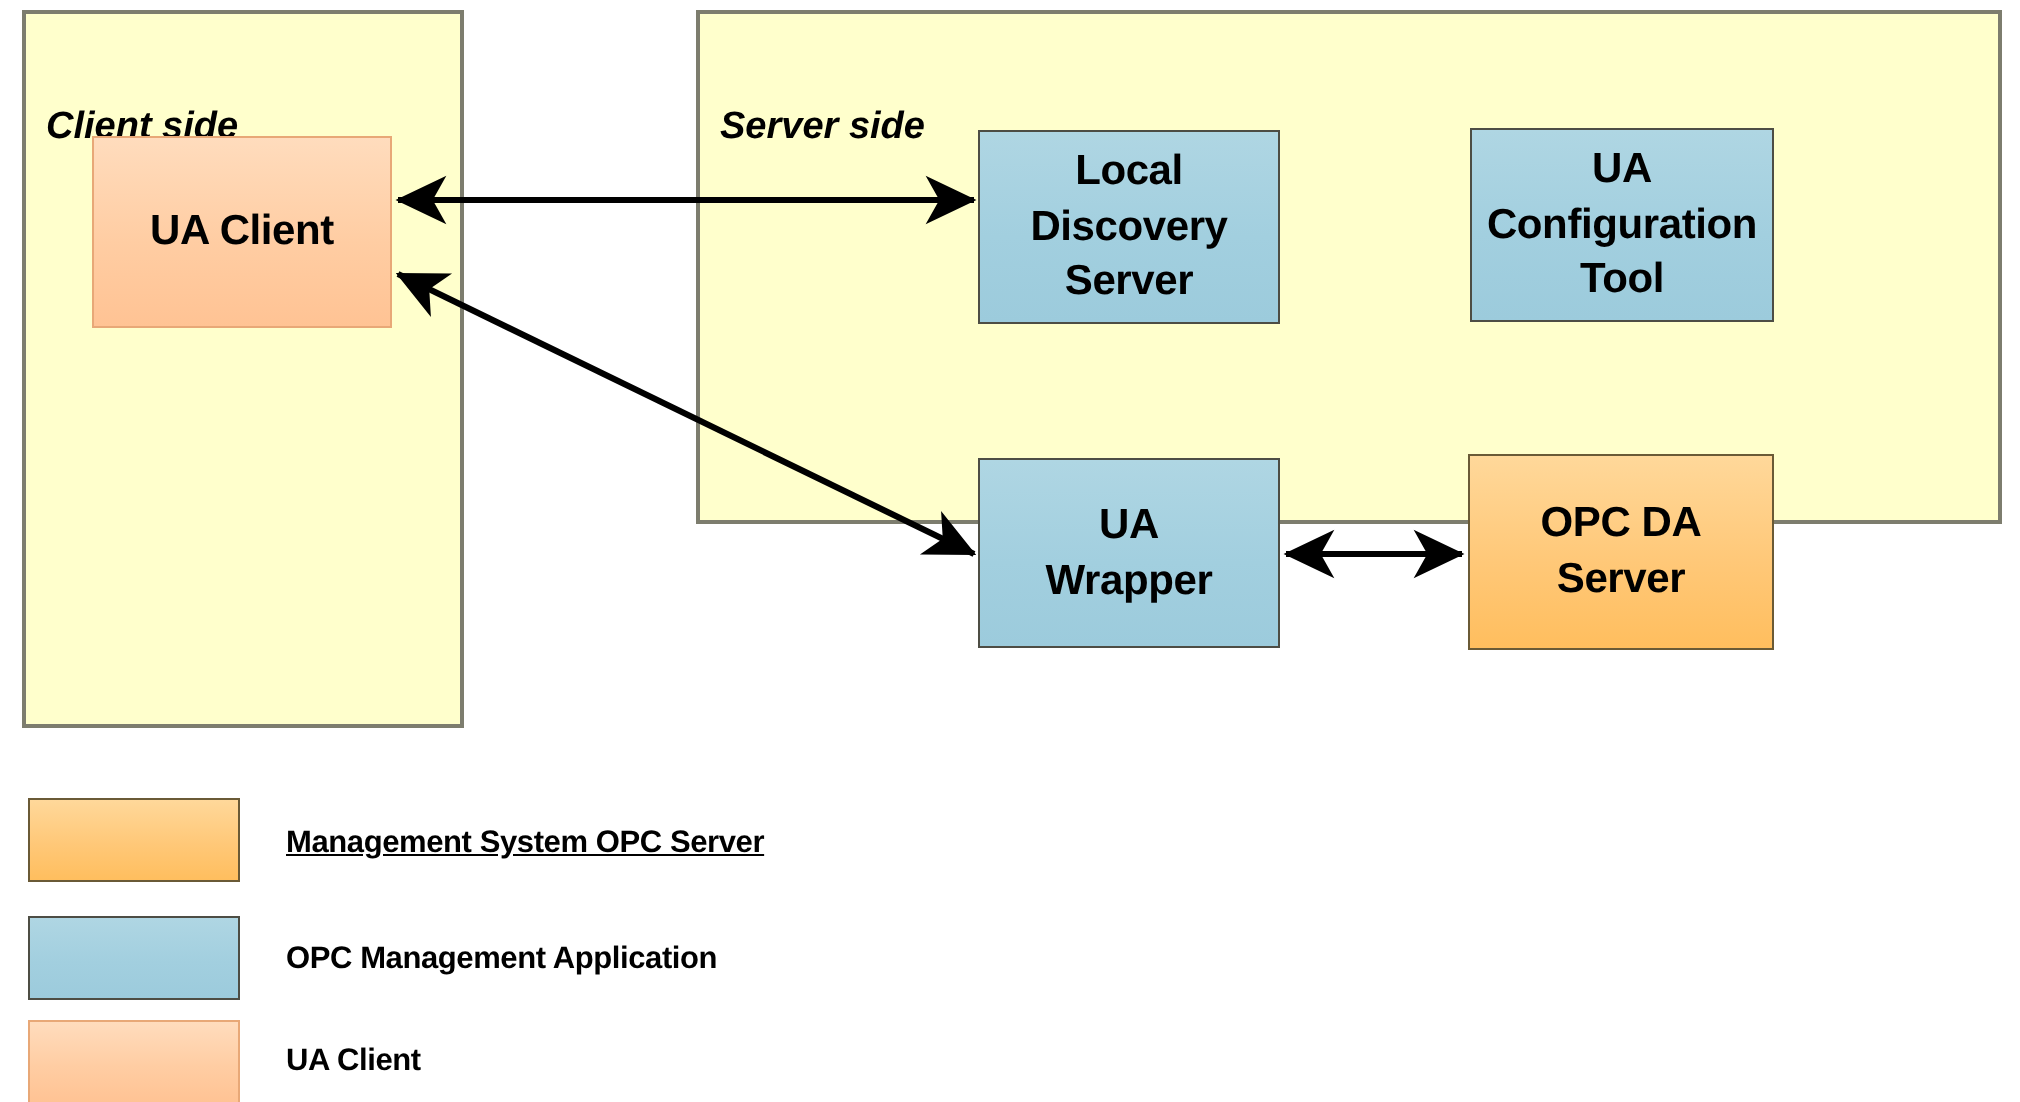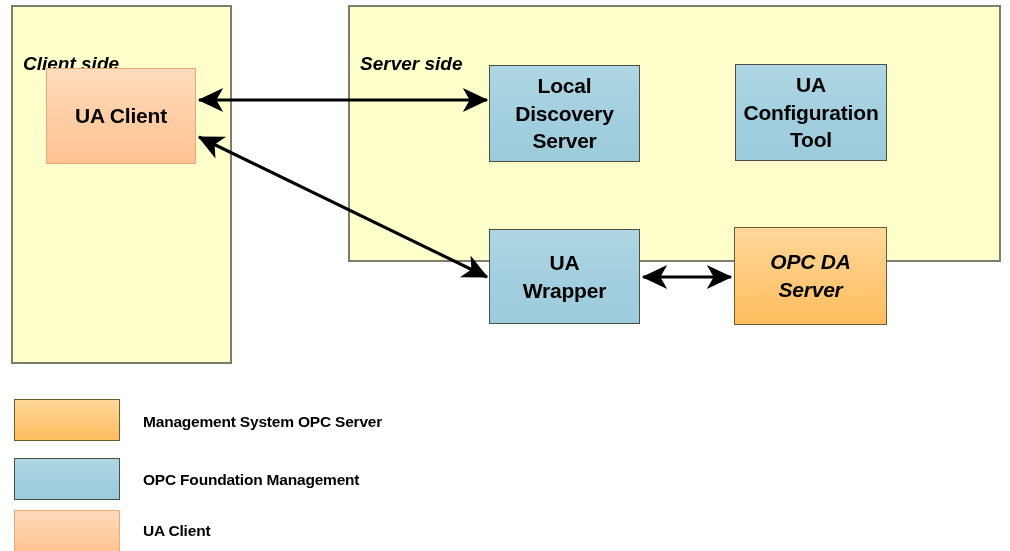--- a/index.html
+++ b/index.html
@@ -58,21 +58,20 @@
     letter-spacing: -0.2px;
     white-space: pre-line;
   }
   .node-blue {
     background: linear-gradient(to bottom, #afd6e3 0%, #a2cfdf 55%, #9ccbdc 100%);
     border-color: #4d4d44;
   }
   .node-orange {
     background: linear-gradient(to bottom, #ffd89a 0%, #ffc878 55%, #ffbe5e 100%);
     border-color: #6a5a36;
-    font-style: italic;
   }
   .node-peach {
     background: linear-gradient(to bottom, #ffdcbd 0%, #ffcda3 55%, #ffc394 100%);
     border-color: #e8a877;
   }
 
   #ua-client       { left: 46px;  top: 68px;  width: 150px; height: 96px; }
   #lds             { left: 489px; top: 65px;  width: 151px; height: 97px; }
   #ua-config-tool  { left: 735px; top: 64px;  width: 152px; height: 97px; }
   #ua-wrapper      { left: 489px; top: 229px; width: 151px; height: 95px; }
@@ -101,21 +100,21 @@
     left: 143px;
     font-size: 15.5px;
     font-weight: bold;
     color: #000000;
     letter-spacing: -0.2px;
     white-space: nowrap;
   }
   #legend-swatch-0 { top: 399px; }
   #legend-swatch-1 { top: 458px; }
   #legend-swatch-2 { top: 510px; }
-  #legend-label-0  { top: 413px; }
+  #legend-label-0  { top: 413px; text-decoration: underline; }
   #legend-label-1  { top: 471px; }
   #legend-label-2  { top: 522px; }
 </style>
 </head>
 <body>
 
 <div id="canvas">
 
   <div class="region" id="client-region">
     <div class="region-title">Client side</div>
@@ -155,18 +154,18 @@
 
     <line x1="199" y1="137" x2="487" y2="277" stroke="#000000" stroke-width="3.1" marker-start="url(#arrow-start)" marker-end="url(#arrow-end)"></line>
 
     <line x1="643" y1="277" x2="731" y2="277" stroke="#000000" stroke-width="3.1" marker-start="url(#arrow-start)" marker-end="url(#arrow-end)"></line>
   </svg>
 
   <div class="legend-swatch" id="legend-swatch-0" style="background:linear-gradient(to bottom,#ffd89a 0%,#ffc878 55%,#ffbe5e 100%);border-color:#6a5a36;"></div>
   <div class="legend-label" id="legend-label-0">Management System OPC Server</div>
 
   <div class="legend-swatch" id="legend-swatch-1" style="background:linear-gradient(to bottom,#afd6e3 0%,#a2cfdf 55%,#9ccbdc 100%);border-color:#4d4d44;"></div>
-  <div class="legend-label" id="legend-label-1">OPC Foundation Management</div>
+  <div class="legend-label" id="legend-label-1">OPC Management Application</div>
 
   <div class="legend-swatch" id="legend-swatch-2" style="background:linear-gradient(to bottom,#ffdcbd 0%,#ffcda3 55%,#ffc394 100%);border-color:#e8a877;"></div>
   <div class="legend-label" id="legend-label-2">UA Client</div>
 
 </div>
 
 </body></html>

